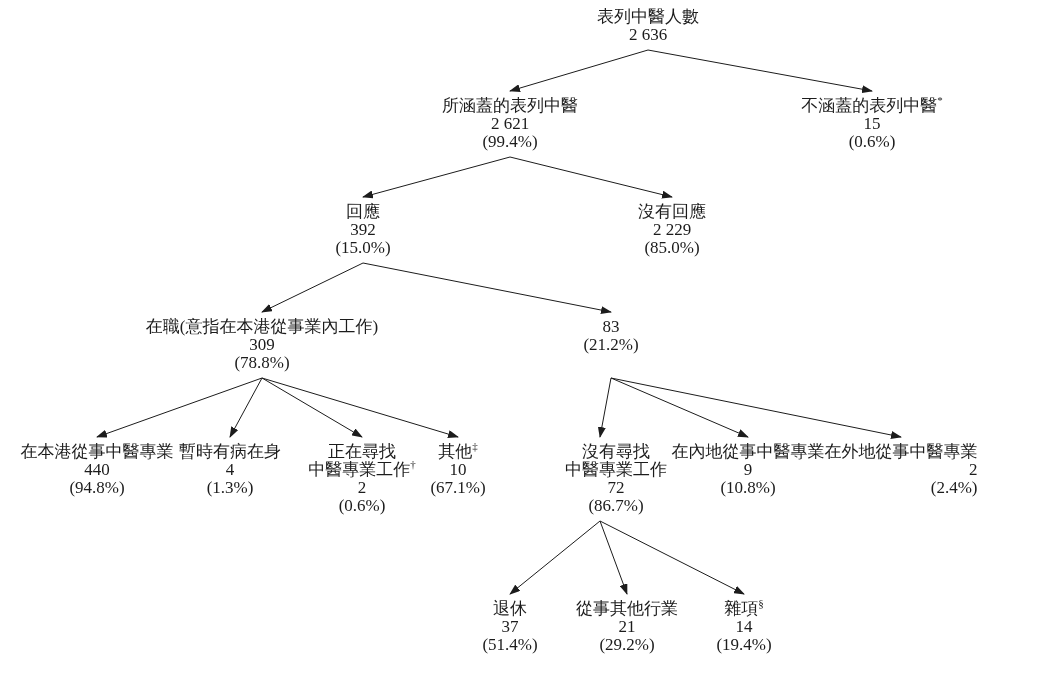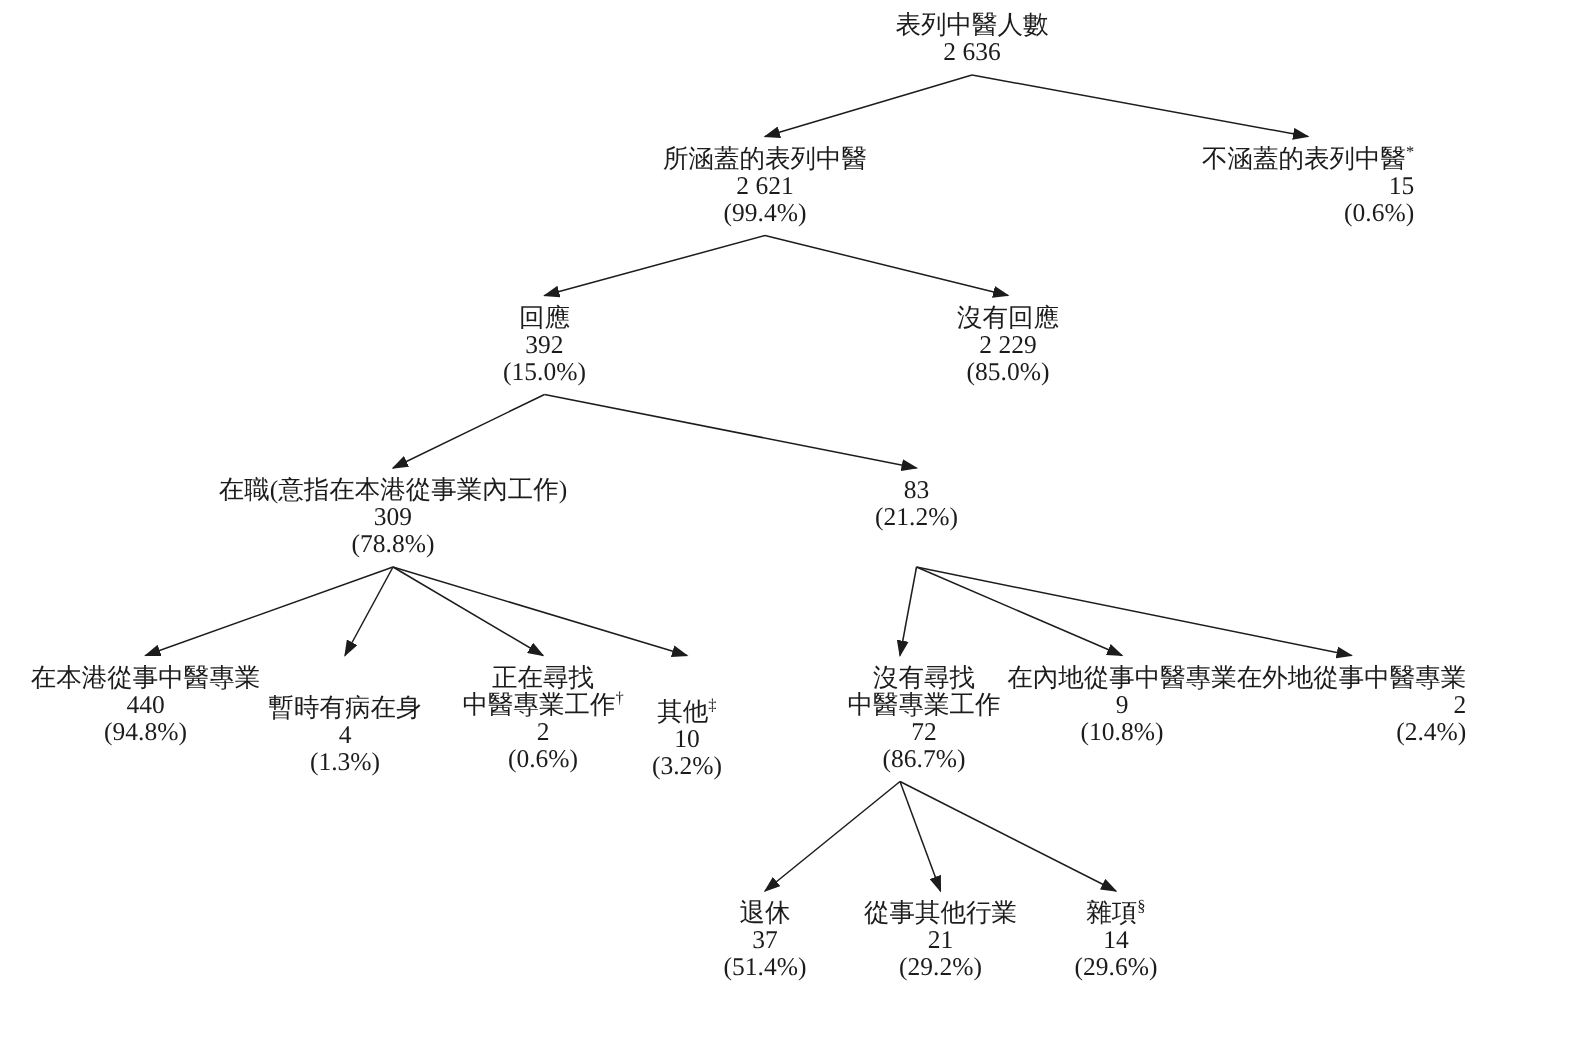--- a/index.html
+++ b/index.html
@@ -60,21 +60,21 @@
   <div>
       <div class="node" style="left: 648px; top: 8px;">
         <div>表列中醫人數</div>
         <div>2 636</div>
       </div>
       <div class="node" style="left: 510px; top: 97px;">
         <div>所涵蓋的表列中醫</div>
         <div>2 621</div>
         <div>(99.4%)</div>
       </div>
-      <div class="node" style="left: 872px; top: 97px; text-align: right;">
+      <div class="node" style="left: 872px; top: 97px;">
         <div><span>不涵蓋的表列中醫</span><sup>*</sup></div>
         <div>15</div>
         <div>(0.6%)</div>
       </div>
       <div class="node" style="left: 363px; top: 203px;">
         <div>回應</div>
         <div>392</div>
         <div>(15.0%)</div>
       </div>
       <div class="node" style="left: 672px; top: 203px;">
@@ -89,35 +89,35 @@
       </div>
       <div class="node" style="left: 611px; top: 318px;">
         <div>83</div>
         <div>(21.2%)</div>
       </div>
       <div class="node" style="left: 97px; top: 443px;">
         <div>在本港從事中醫專業</div>
         <div>440</div>
         <div>(94.8%)</div>
       </div>
-      <div class="node" style="left: 230px; top: 443px; margin-top: 20px;">
+      <div class="node" style="left: 230px; top: 443px;">
         <div>暫時有病在身</div>
         <div>4</div>
         <div>(1.3%)</div>
       </div>
       <div class="node" style="left: 362px; top: 443px;">
         <div>正在尋找</div>
         <div><span>中醫專業工作</span><sup>†</sup></div>
         <div>2</div>
         <div>(0.6%)</div>
       </div>
-      <div class="node" style="left: 458px; top: 443px; margin-top: 23px;">
+      <div class="node" style="left: 458px; top: 443px;">
         <div><span>其他</span><sup>‡</sup></div>
         <div>10</div>
-        <div>(3.2%)</div>
+        <div>(67.1%)</div>
       </div>
       <div class="node" style="left: 616px; top: 443px;">
         <div>沒有尋找</div>
         <div>中醫專業工作</div>
         <div>72</div>
         <div>(86.7%)</div>
       </div>
       <div class="node" style="left: 748px; top: 443px;">
         <div>在內地從事中醫專業</div>
         <div>9</div>
@@ -134,16 +134,16 @@
         <div>(51.4%)</div>
       </div>
       <div class="node" style="left: 627px; top: 600px;">
         <div>從事其他行業</div>
         <div>21</div>
         <div>(29.2%)</div>
       </div>
       <div class="node" style="left: 744px; top: 600px;">
         <div><span>雜項</span><sup>§</sup></div>
         <div>14</div>
-        <div>(29.6%)</div>
+        <div>(19.4%)</div>
       </div>
     </div>
 </div>
 
 </body></html>

